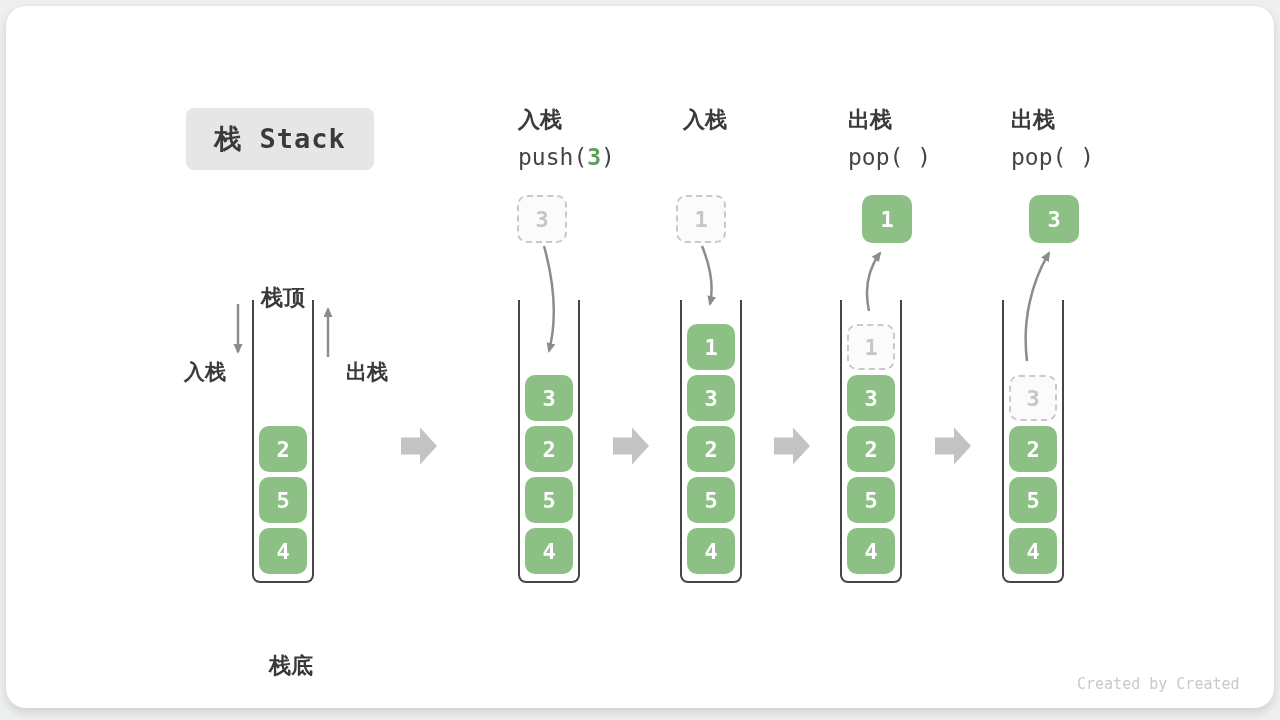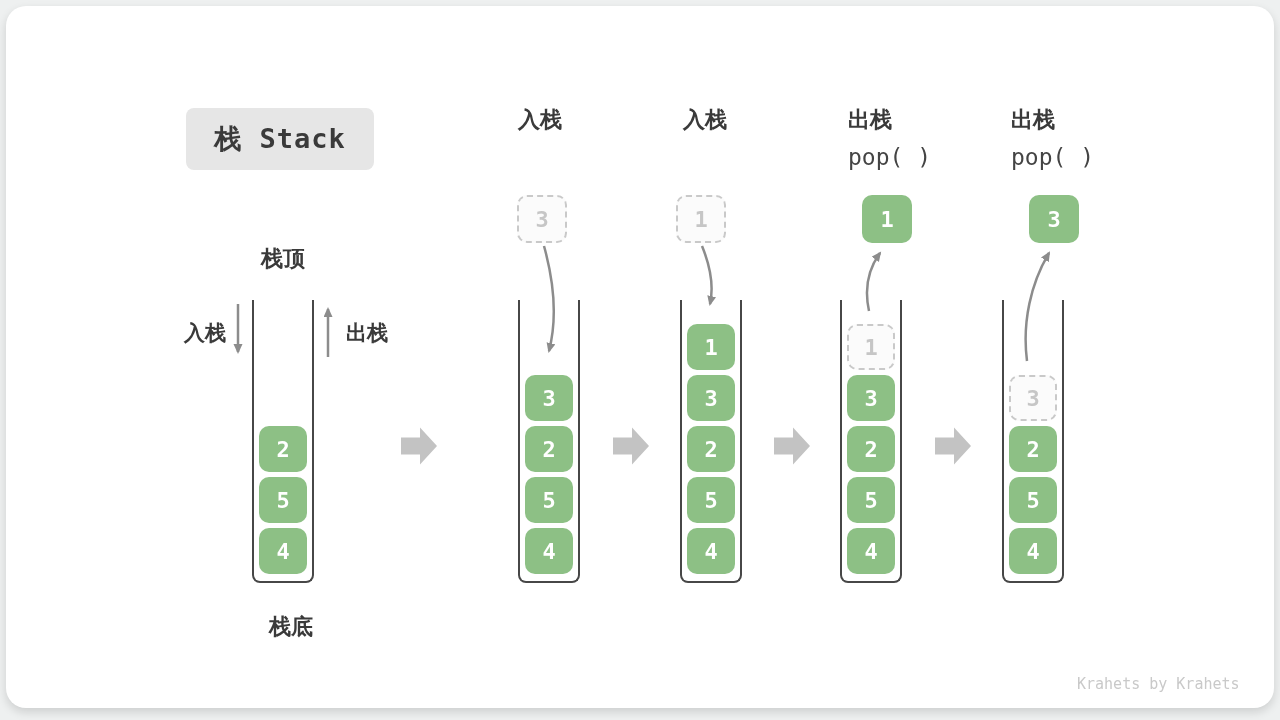--- a/index.html
+++ b/index.html
@@ -52,21 +52,21 @@
   
   .float-box{
     top:195px;width:50px;height:48px;box-sizing:border-box;
     border-radius:10px;font-size:22px;font-weight:bold;
     font-family:"DejaVu Sans Mono","Liberation Mono",monospace;
     display:flex;align-items:center;justify-content:center;
   }
   .float-box.ghost{background:#fbfbfb;border:2px dashed #c9c9c9;color:#c6c6c6;}
   .float-box.solid{background:#8dc085;color:#ffffff;}
   
-  .side-label{font-size:22px;font-weight:bold;color:#3a3a3a;text-align:center;}
+  .side-label{font-size:22px;font-weight:bold;color:#3a3a3a;text-align:center;margin-top:39px;}
   .watermark{
     left:1077px;top:675px;font-size:15px;color:#c9c9c9;
     font-family:"DejaVu Sans Mono","Liberation Mono",monospace;
   }
   svg.overlay{position:absolute;left:0;top:0;pointer-events:none;}
 </style>
 </head>
 <body>
 
 <div class="card"></div>
@@ -90,20 +90,21 @@
   <path transform="translate(401,446)" d="M0 -8.5 L19 -8.5 L19 -18.5 L36 0 L19 18.5 L19 8.5 L0 8.5 Z" fill="#c3c3c3"></path>
   <path transform="translate(613,446)" d="M0 -8.5 L19 -8.5 L19 -18.5 L36 0 L19 18.5 L19 8.5 L0 8.5 Z" fill="#c3c3c3"></path>
   <path transform="translate(774,446)" d="M0 -8.5 L19 -8.5 L19 -18.5 L36 0 L19 18.5 L19 8.5 L0 8.5 Z" fill="#c3c3c3"></path>
   <path transform="translate(935,446)" d="M0 -8.5 L19 -8.5 L19 -18.5 L36 0 L19 18.5 L19 8.5 L0 8.5 Z" fill="#c3c3c3"></path>
 </svg>
 
 <div class="abs title-badge">栈 Stack</div>
 
 <div class="abs op" style="left:518px;top:106px">
   <div class="op-cn">入栈</div>
+  <div class="op-code"><span>push(</span><span class="op-arg">3</span><span>)</span></div>
 </div>
 <div class="abs op" style="left:683px;top:106px">
   <div class="op-cn">入栈</div>
 </div>
 <div class="abs op" style="left:848px;top:106px">
   <div class="op-cn">出栈</div>
   <div class="op-code"><span>pop(</span><span> </span><span>)</span></div>
 </div>
 <div class="abs op" style="left:1011px;top:106px">
   <div class="op-cn">出栈</div>
@@ -149,13 +150,13 @@
   <div class="cell ghost">1</div>
 </div>
 
 <div class="abs stack" style="left:1002px">
   <div class="cell">4</div>
   <div class="cell">5</div>
   <div class="cell">2</div>
   <div class="cell ghost">3</div>
 </div>
 
-<div class="abs watermark">Krahets by Krahets</div>
+<div class="abs watermark">Created by Created</div>
 
 </body></html>

